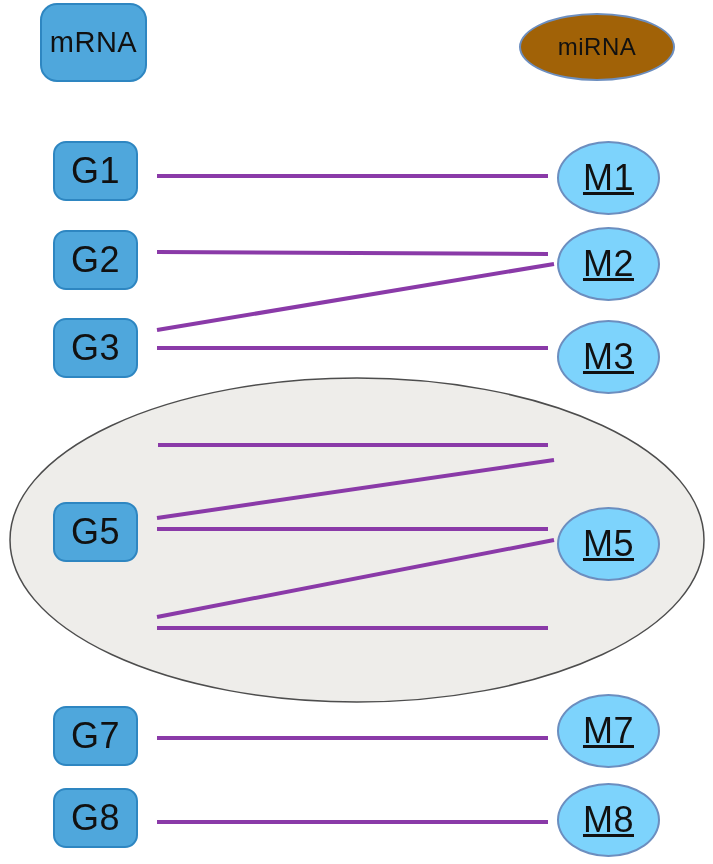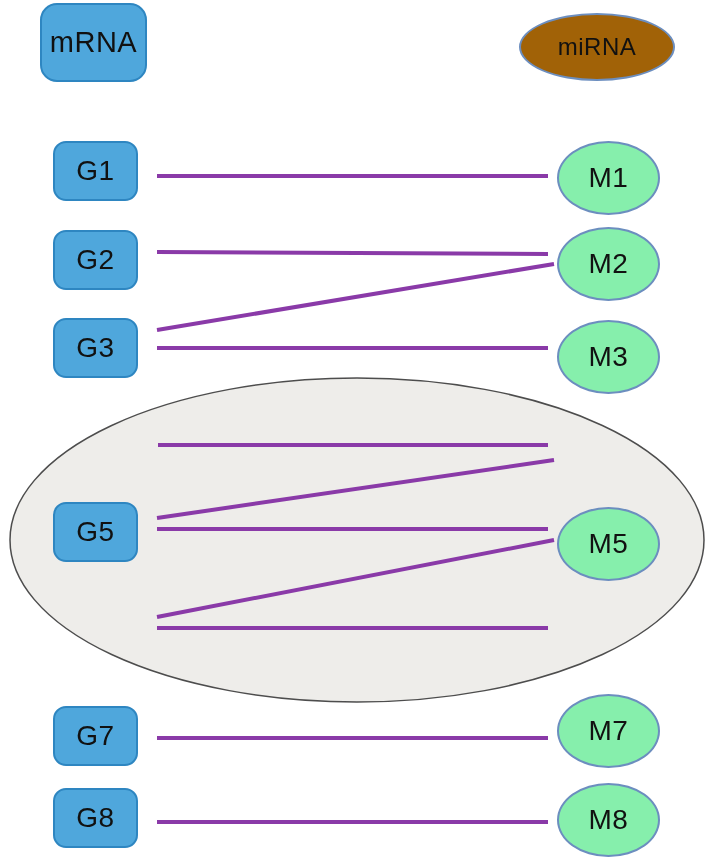--- a/index.html
+++ b/index.html
@@ -18,38 +18,39 @@
     z-index: 1;
   }
   .node {
     position: absolute;
     display: flex;
     align-items: center;
     justify-content: center;
     box-sizing: border-box;
     color: #111111;
     z-index: 2;
-    font-size: 28px;
+    font-size: 36px;
     letter-spacing: 0.5px;
   }
   .gbox {
     left: 53px;
     width: 85px;
     height: 60px;
     background: #4FA7DC;
     border: 2px solid #2E86C1;
     border-radius: 13px;
   }
   .mell {
     left: 557px;
     width: 103px;
     height: 74px;
-    background: #86efac;
+    background: #7dd3fc;
     border: 2px solid #6C8EBF;
     border-radius: 50%;
+    text-decoration: underline;
   }
   .header-box {
     left: 40px; top: 3px;
     width: 107px; height: 79px;
     background: #4FA7DC;
     border: 2.5px solid #2E86C1;
     border-radius: 17px;
     font-size: 29px;
     text-align: right;
   }

